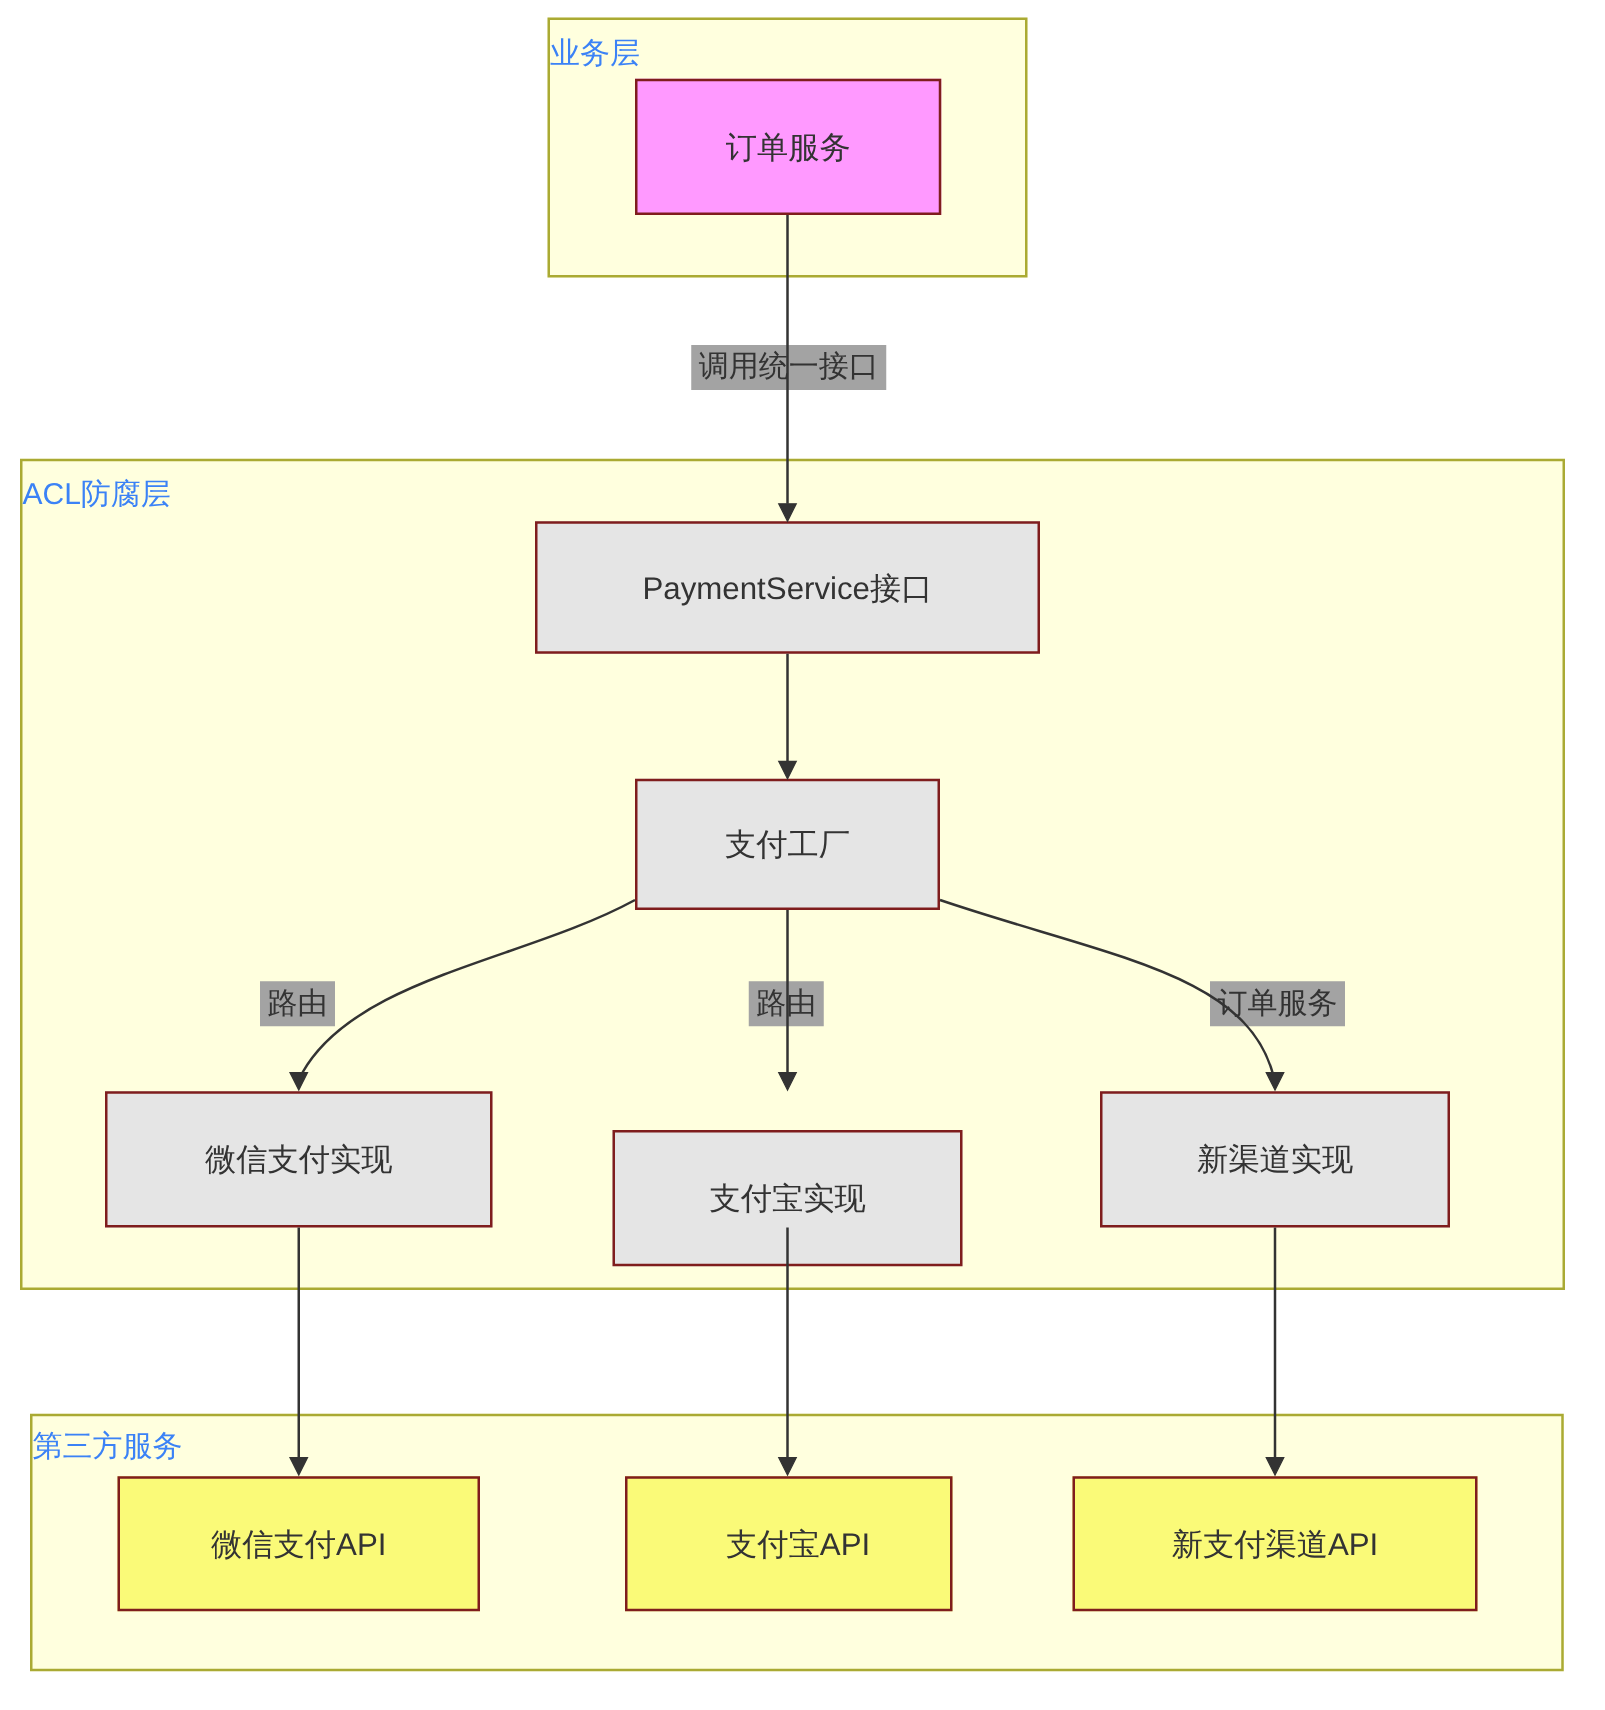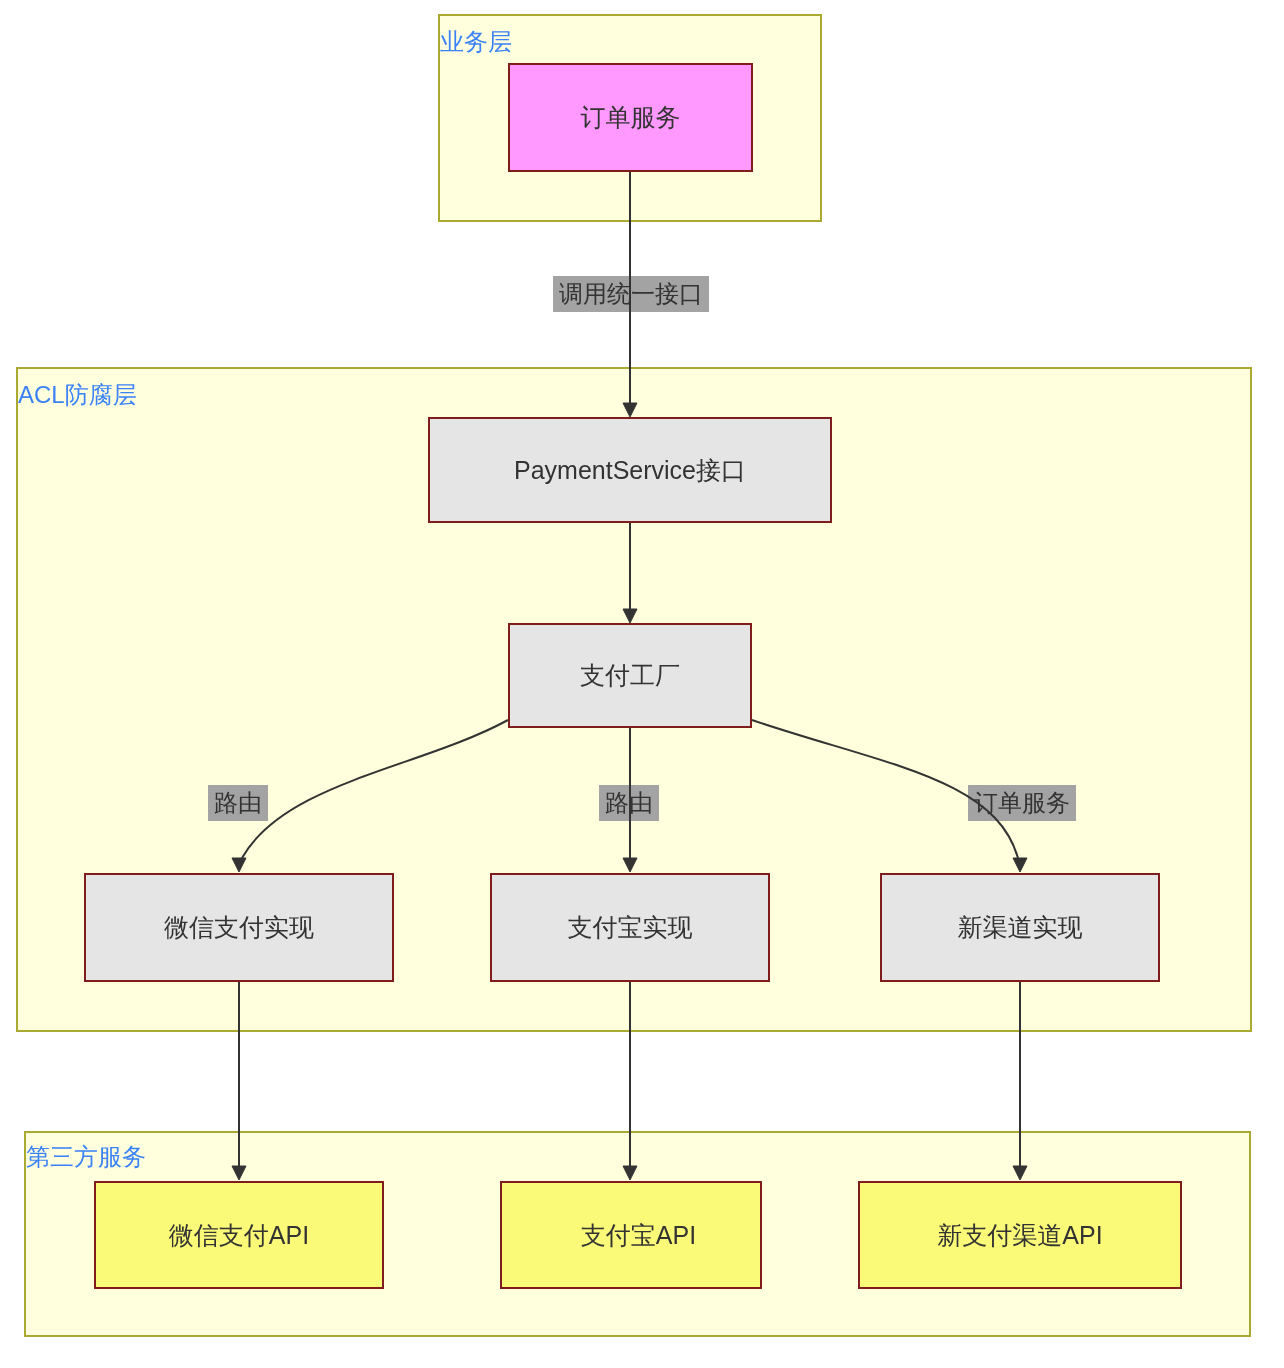--- a/index.html
+++ b/index.html
@@ -82,21 +82,21 @@
   </div>
 
   <div class="node node-magenta" style="left:508px;top:63px;width:245px;height:109px;">订单服务</div>
 
   <div class="node node-cyan" style="left:428px;top:417px;width:404px;height:106px;">PaymentService接口</div>
 
   <div class="node node-cyan" style="left:84px;top:873px;width:310px;height:109px;">微信支付实现</div>
 
   <div class="node node-cyan" style="left:508px;top:623px;width:244px;height:105px;">支付工厂</div>
 
-  <div class="node node-cyan" style="left:490px;top:873px;width:280px;height:109px;">支付宝实现</div>
+  <div class="node node-cyan" style="left:490px;top:904px;width:280px;height:109px;">支付宝实现</div>
 
   <div class="node node-cyan" style="left:880px;top:873px;width:280px;height:109px;">新渠道实现</div>
 
   <div class="node node-yellow" style="left:94px;top:1181px;width:290px;height:108px;">微信支付API</div>
 
   <div class="node node-yellow" style="left:500px;top:1181px;width:262px;height:108px;padding-left:15px;">支付宝API</div>
 
   <div class="node node-yellow" style="left:858px;top:1181px;width:324px;height:108px;">新支付渠道API</div>
 
   <div class="edge-label" style="left:631px;top:294px;">调用统一接口</div>

